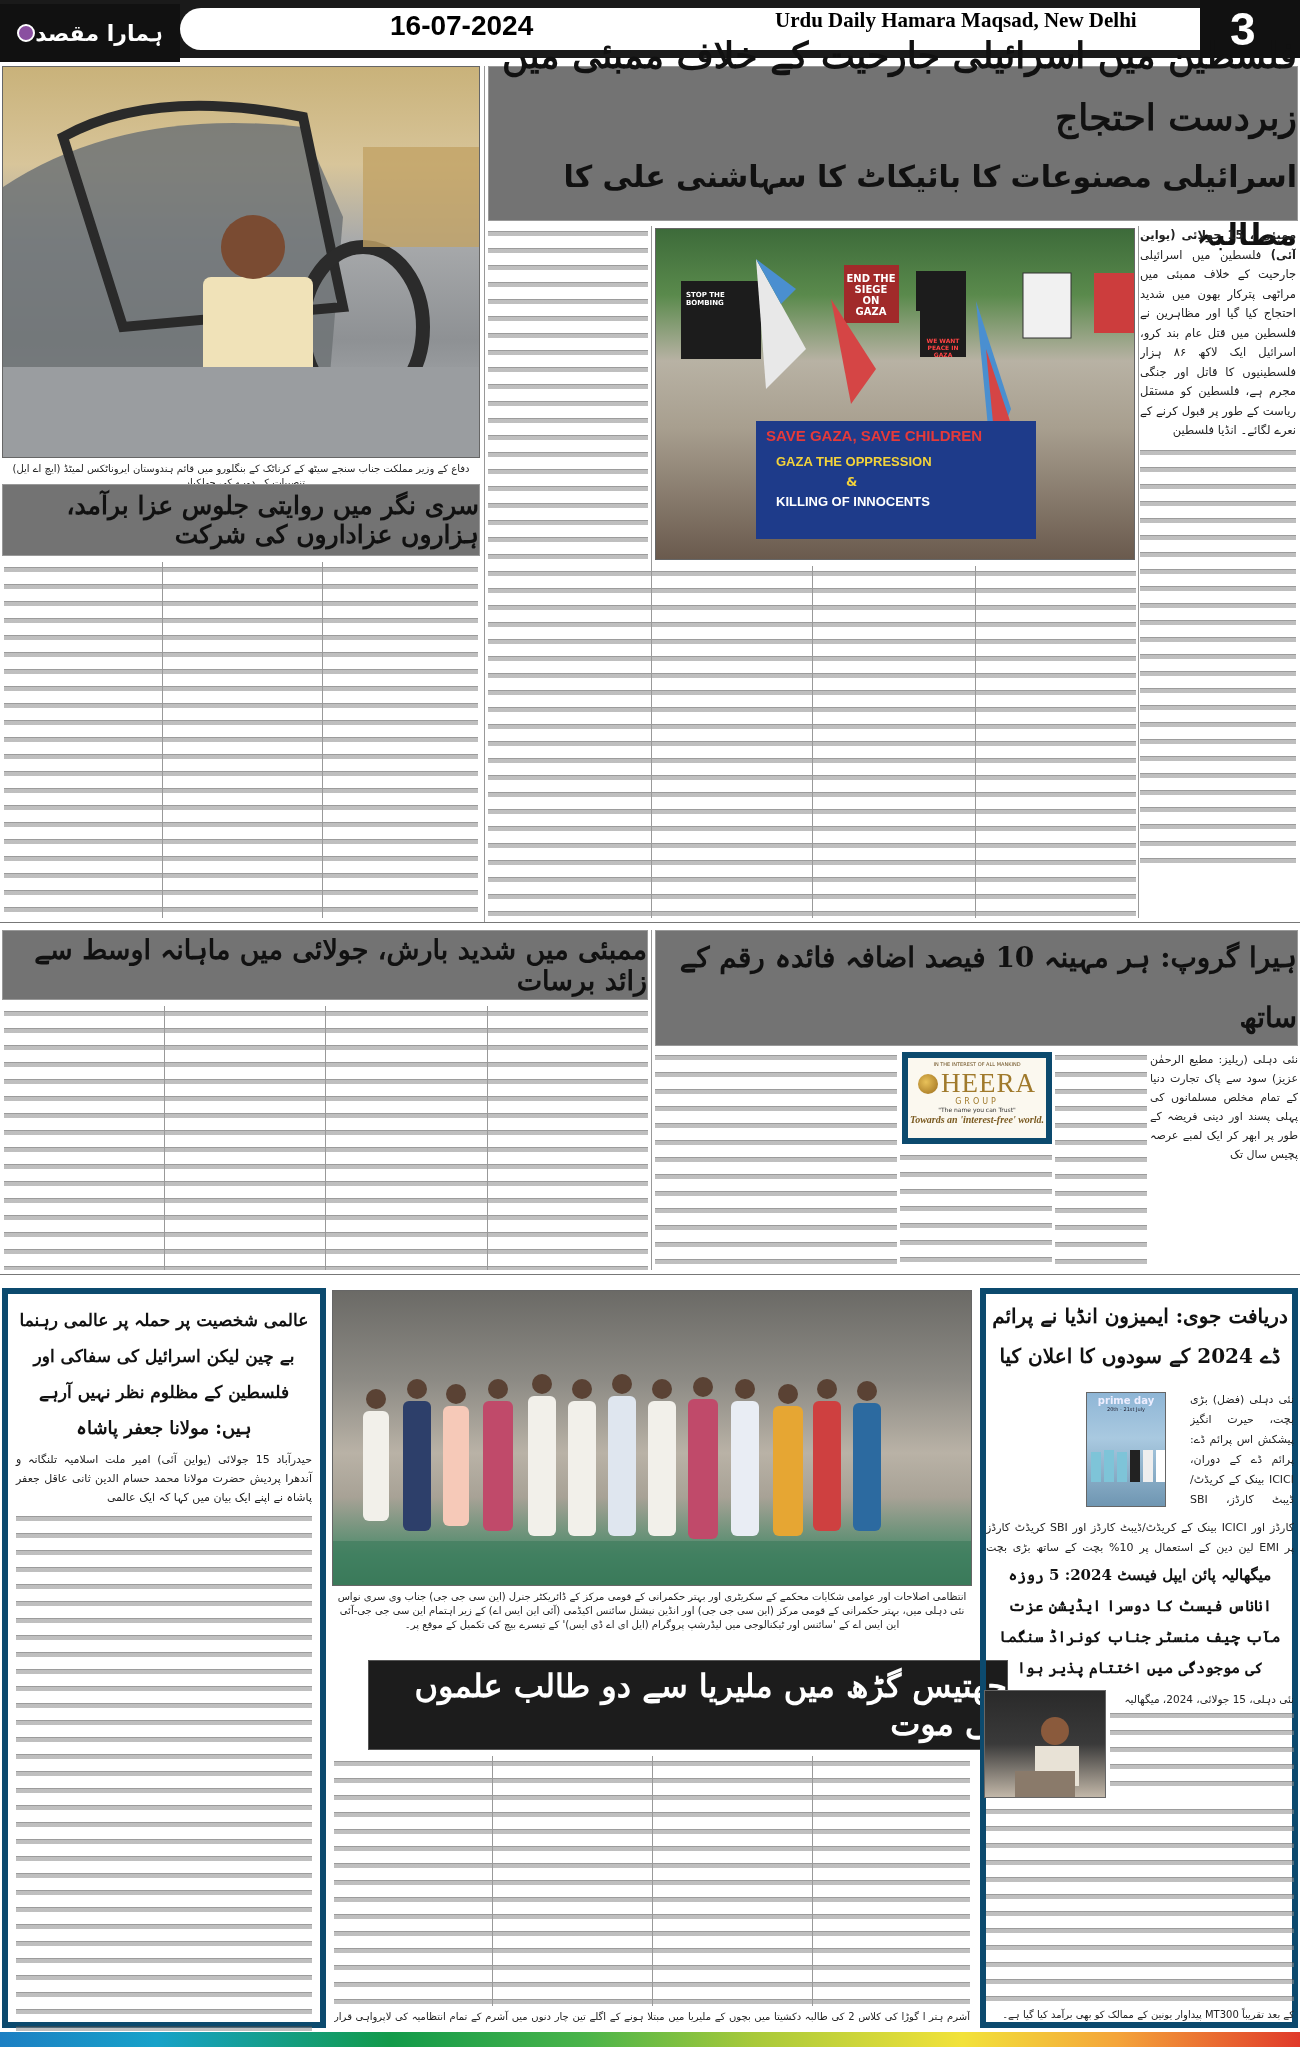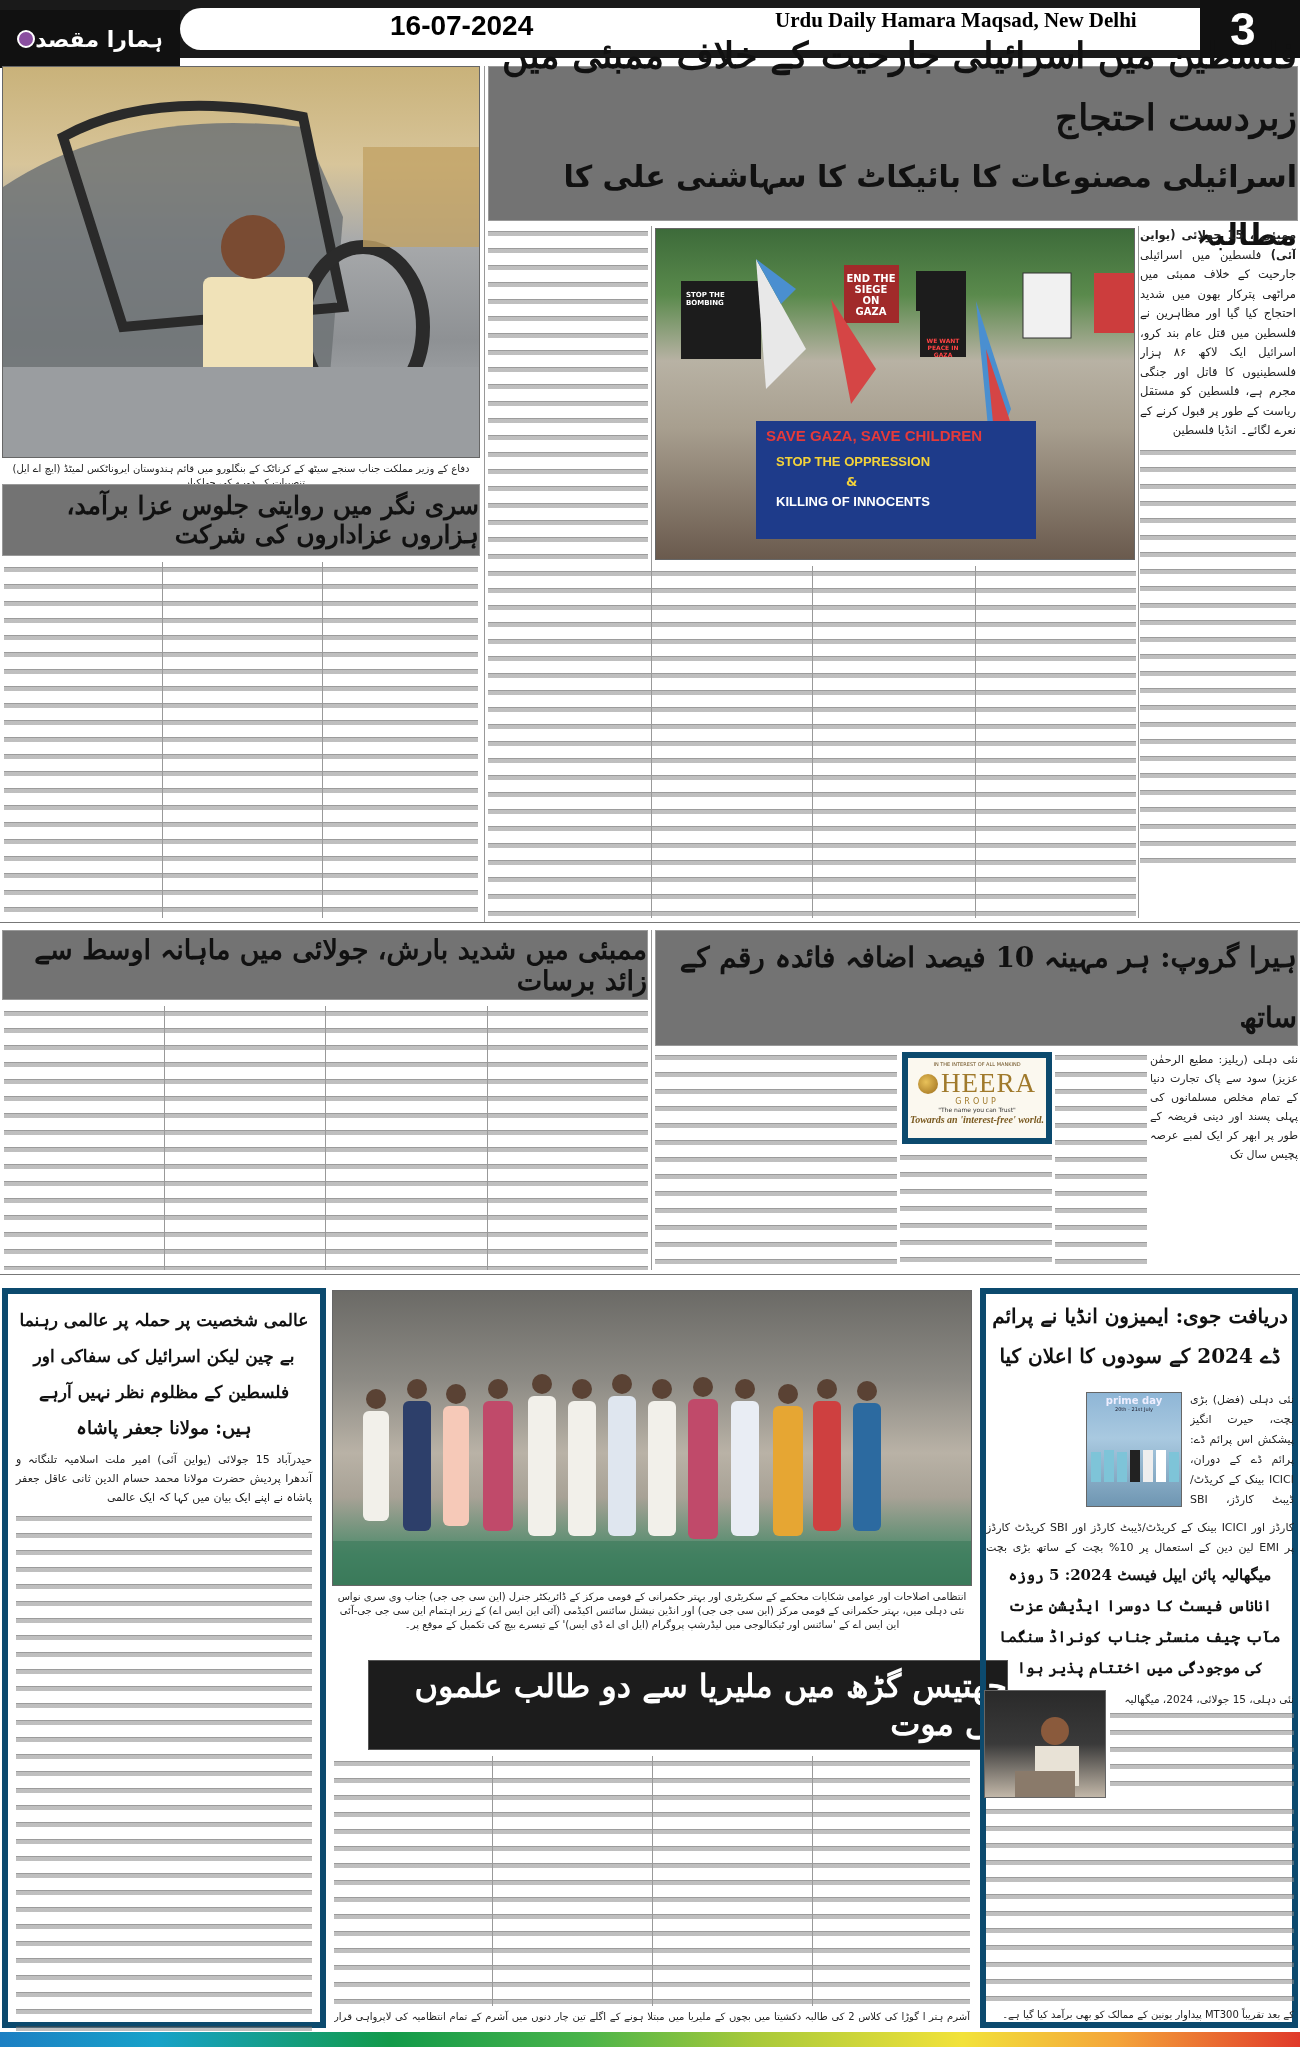--- a/index.html
+++ b/index.html
@@ -3,21 +3,21 @@
 <meta charset="utf-8">
 <style>
   * { box-sizing: border-box; margin: 0; padding: 0; }
   html, body { width: 1300px; height: 2047px; background: #ffffff; overflow: hidden; }
   body { position: relative; font-family: "DejaVu Sans", sans-serif; color: #111; }
   .abs { position: absolute; }
   .urdu { direction: rtl; text-align: justify; font-family: "DejaVu Sans", sans-serif; }
 
   
   #masthead { left: 0; top: 0; width: 1300px; height: 58px; background: #1a1a1a; }
-  #logo-block { left: 0; top: 10px; width: 180px; height: 58px; background: #111; color: #fff; display: flex; align-items: center; justify-content: center; font-weight: bold; font-size: 22px; direction: rtl; }
+  #logo-block { left: 0; top: 4px; width: 180px; height: 58px; background: #111; color: #fff; display: flex; align-items: center; justify-content: center; font-weight: bold; font-size: 22px; direction: rtl; }
   #logo-emblem { width: 18px; height: 18px; border-radius: 50%; background: #8a4fa0; border: 2px solid #fff; display: inline-block; }
   #masthead-band { left: 180px; top: 8px; width: 1020px; height: 42px; background: #fff; border-radius: 30px 0 0 30px; }
   #date { left: 390px; top: 10px; font-family: "Liberation Sans", sans-serif; font-weight: bold; font-size: 28px; color: #000; letter-spacing: 0px; }
   #paper-name { left: 775px; top: 8px; font-family: "Liberation Serif", serif; font-weight: bold; font-size: 21px; color: #000; }
   #page-number-block { left: 1200px; top: 0; width: 100px; height: 58px; background: #111; }
   #page-number { left: 1230px; top: 2px; font-family: "Liberation Sans", sans-serif; font-weight: bold; font-size: 46px; color: #fff; }
 
   
   .hl-box { background: #737373; border: 1px solid #999; display: flex; flex-direction: column; justify-content: center; align-items: center; direction: rtl; }
   .hl-main { font-family: "DejaVu Serif", serif; font-weight: bold; color: #111; }
@@ -100,21 +100,21 @@
     <polygon points="100,30 125,75 140,60" fill="#4a8fd0"></polygon>
     <polygon points="175,70 220,140 195,175" fill="#d54545"></polygon>
     <polygon points="320,72 355,180 335,230" fill="#4a8fd0"></polygon>
     <polygon points="330,120 360,210 340,225" fill="#d54545"></polygon>
     <rect x="100" y="192" width="280" height="118" fill="#1e3b8a"></rect>
   </svg>
   <div class="abs" style="left:30px;top:62px;font-size:7px;color:#fff;font-weight:bold;width:70px;">STOP THE BOMBING</div>
   <div class="abs" style="left:190px;top:44px;font-size:10px;color:#fff;font-weight:bold;width:50px;text-align:center;line-height:11px;">END THE SIEGE ON GAZA</div>
   <div class="abs" style="left:266px;top:108px;font-size:6px;color:#f44;font-weight:bold;width:42px;text-align:center;">WE WANT PEACE IN GAZA</div>
   <div class="abs" style="left:110px;top:198px;font-size:15px;color:#e53a3a;font-weight:bold;font-family:'Liberation Sans',sans-serif;">SAVE GAZA, SAVE CHILDREN</div>
-  <div class="abs" style="left:120px;top:225px;font-size:13px;color:#f4d33a;font-weight:bold;font-family:'Liberation Sans',sans-serif;">STOP THE OPPRESSION</div>
+  <div class="abs" style="left:120px;top:225px;font-size:13px;color:#f4d33a;font-weight:bold;font-family:'Liberation Sans',sans-serif;">GAZA THE OPPRESSION</div>
   <div class="abs" style="left:190px;top:245px;font-size:13px;color:#f4d33a;font-weight:bold;">&amp;</div>
   <div class="abs" style="left:120px;top:265px;font-size:13px;color:#fff;font-weight:bold;font-family:'Liberation Sans',sans-serif;">KILLING OF INNOCENTS</div>
 </div>
 
 <div class="abs col" style="left:488px;top:226px;width:160px;height:340px;">
     <div class="col-lines"></div>
   </div>
 <div class="abs col" style="left:488px;top:566px;width:648px;height:352px;">
     <div class="col-lines"></div>
   </div>
@@ -224,21 +224,21 @@
 <div class="abs vrule" style="left:652px;top:1756px;height:250px;"></div>
 <div class="abs vrule" style="left:812px;top:1756px;height:250px;"></div>
 <div class="abs col urdu" style="left:334px;top:2008px;width:636px;height:18px;font-size:10px;line-height:18px;">آشرم ہتر ا گوڑا کی کلاس 2 کی طالبہ دکشیتا میں بچوں کے ملیریا میں مبتلا ہونے کے اگلے تین چار دنوں میں آشرم کے تمام انتظامیہ کی لاپرواہی قرار دیا۔</div>
 
 <div class="abs boxed" style="left:980px;top:1288px;width:318px;height:740px;"></div>
 <div class="abs urdu hl-main" style="left:990px;top:1296px;width:300px;font-size:20px;line-height:40px;text-align:center;">دریافت جوی: ایمیزون انڈیا نے پرائم ڈے 2024 کے سودوں کا اعلان کیا</div>
 <div class="abs col urdu" style="left:1190px;top:1390px;width:104px;height:124px;font-size:11px;line-height:20px;">
   <span>نئی دہلی (فضل) بڑی بچت، حیرت انگیز پیشکش</span>
   <span>اس پرائم ڈے: پرائم ڈے کے دوران، ICICI بینک کے کریڈٹ/ڈیبٹ کارڈز، SBI کریڈٹ</span>
 </div>
-<div class="abs photo" style="left:1086px;top:1392px;width:96px;height:115px;background:linear-gradient(180deg,#8fb6d6 0%,#a9c9e0 40%,#6f96b2 100%);">
+<div class="abs photo" style="left:1086px;top:1392px;width:80px;height:115px;background:linear-gradient(180deg,#8fb6d6 0%,#a9c9e0 40%,#6f96b2 100%);">
   <div style="font-size:10px;color:#eef;text-align:center;margin-top:2px;font-weight:bold;">prime day</div>
   <div style="font-size:5px;color:#223;text-align:center;">20th - 21st July</div>
   <svg width="100" height="90">
     <g fill="#7ec4d8">
         <rect x="4" y="40" width="10" height="30"></rect>
         <rect x="17" y="38" width="10" height="32"></rect>
         <rect x="30" y="40" width="10" height="30"></rect>
       </g>
     <rect x="43" y="38" width="10" height="32" fill="#222"></rect>
       <rect x="56" y="38" width="10" height="32" fill="#eee"></rect>

